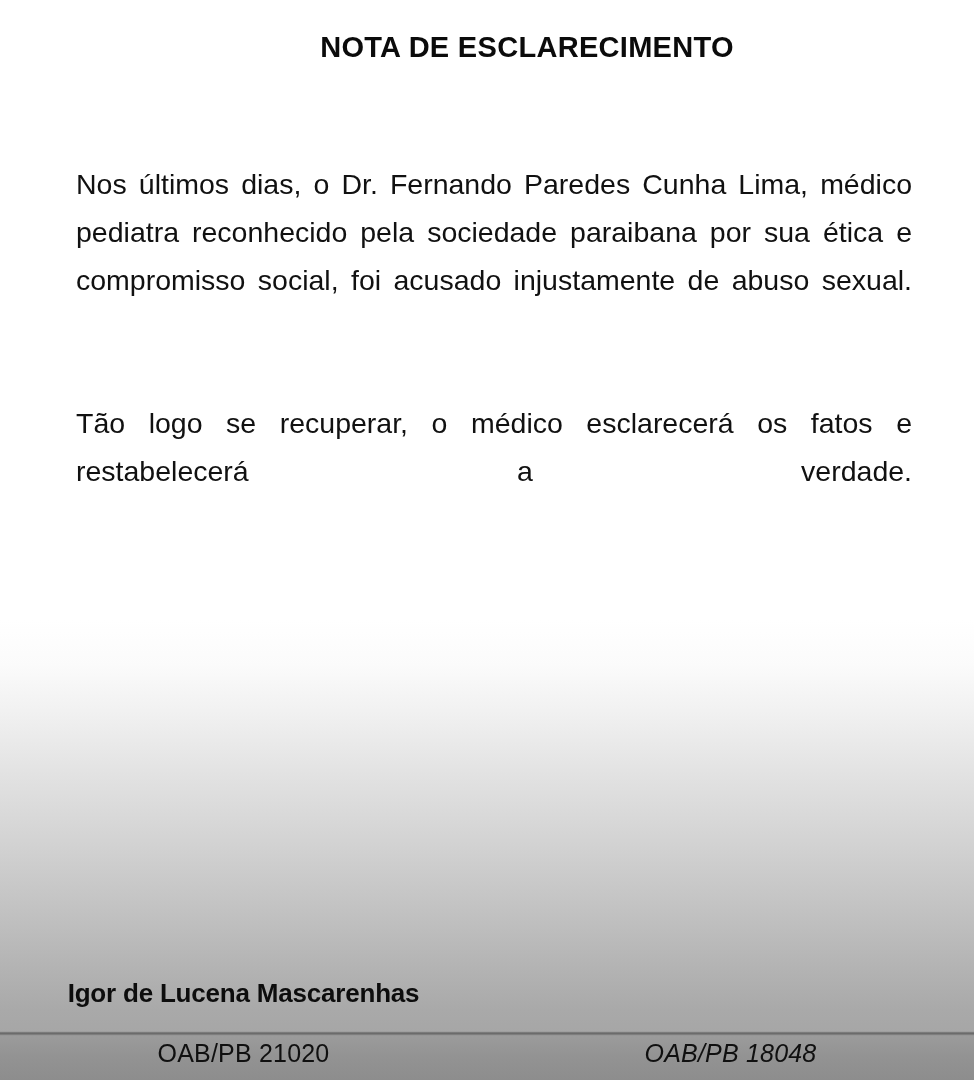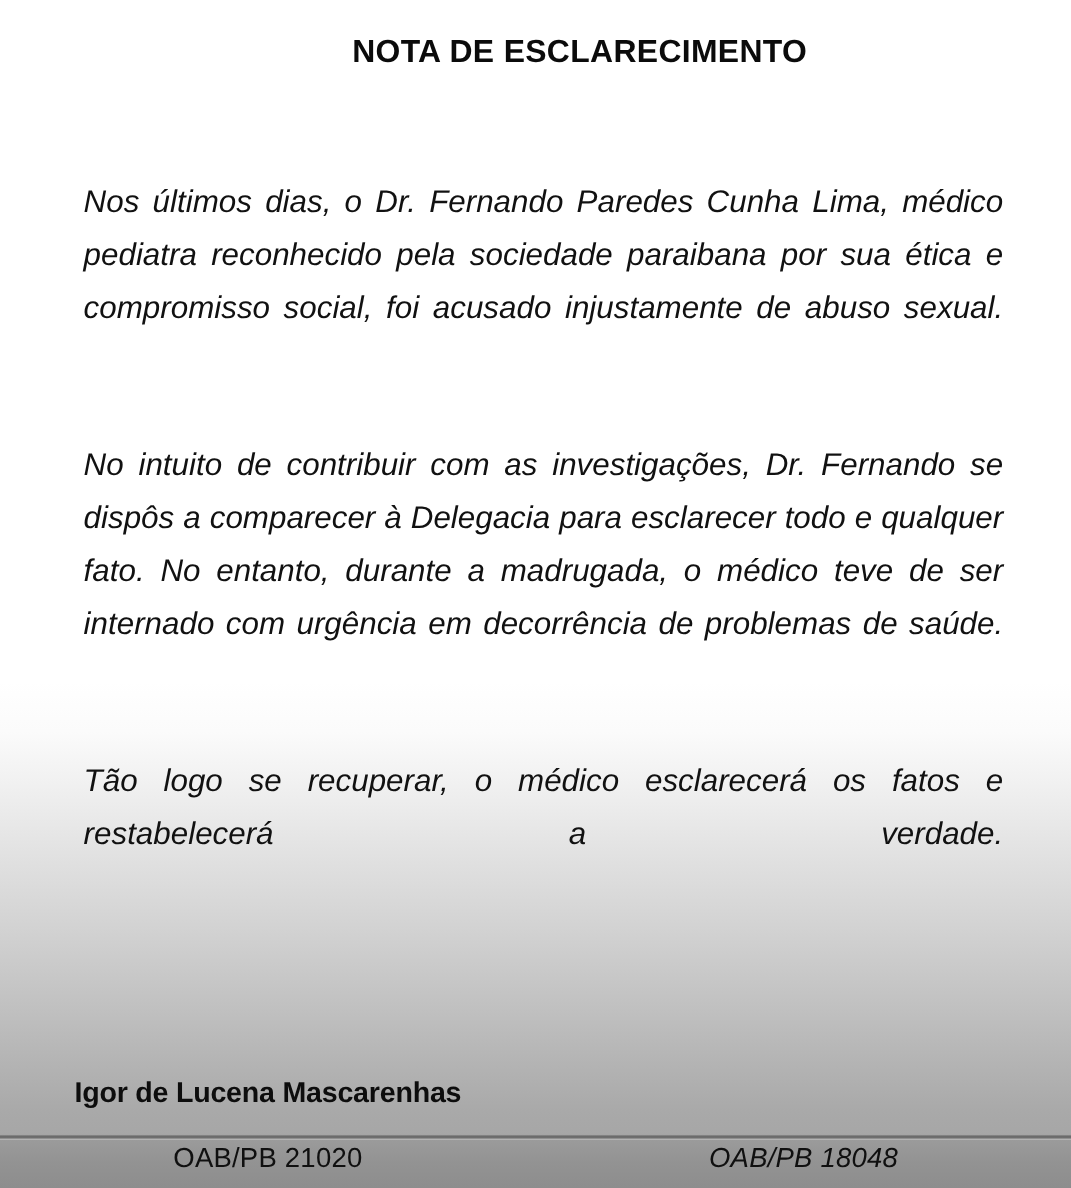--- a/index.html
+++ b/index.html
@@ -102,21 +102,20 @@
 
   .paragraph {
     font-size: 28.5px;
     line-height: 48px;
     color: #111111;
     text-align: justify;
     text-justify: inter-word;
     margin: 0 0 47px 0;
     -webkit-hyphens: none;
     hyphens: none;
-    font-style: italic;
   }
   .paragraph:last-child {
     margin-bottom: 0;
   }
   
   .paragraph::after {
     content: "";
     display: inline-block;
     width: 100%;
   }
@@ -164,21 +163,20 @@
   <div class="bg-gradient"></div>
   <div class="bg-footer"></div>
   <div class="divider"></div>
 
   <div class="content">
 
     <div class="doc-title">NOTA DE ESCLARECIMENTO</div>
 
     <div class="body-copy">
       <p class="paragraph">Nos últimos dias, o Dr. Fernando Paredes Cunha Lima, médico pediatra reconhecido pela sociedade paraibana por sua ética e compromisso social, foi acusado injustamente de abuso sexual.</p>
-      <p class="paragraph">No intuito de contribuir com as investigações, Dr. Fernando se dispôs a comparecer à Delegacia para esclarecer todo e qualquer fato. No entanto, durante a madrugada, o médico teve de ser internado com urgência em decorrência de problemas de saúde.</p>
       <p class="paragraph">Tão logo se recuperar, o médico esclarecerá os fatos e restabelecerá a verdade.</p>
     </div>
 
     <div class="signatures">
       <div class="sig-col">
         <div class="sig-name">Igor de Lucena Mascarenhas</div>
       </div>
     </div>
 
     <div class="sig-reg left">OAB/PB 21020</div>

